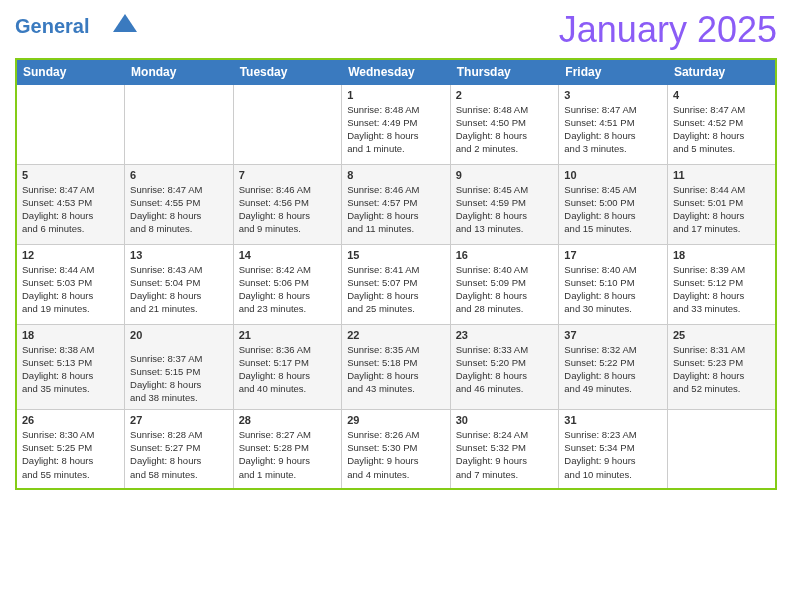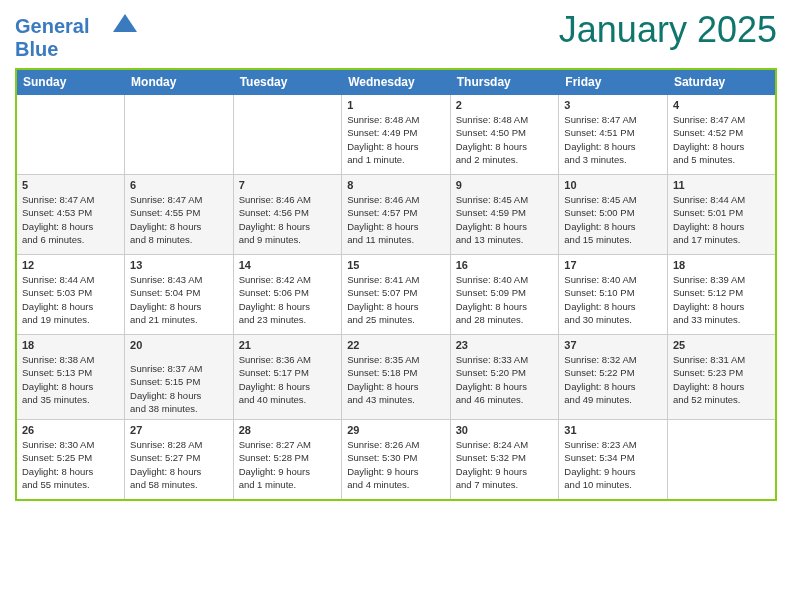--- a/index.html
+++ b/index.html
@@ -32,21 +32,21 @@
       height: 28px;
       margin-left: 2px;
       margin-top: -4px;
     }
     .title-block {
       text-align: right;
     }
     .month-title {
       font-size: 36px;
       font-weight: normal;
-      color: #0f766e;
+      color: #8b5cf6;
       line-height: 1.1;
     }
     .location-title {
       font-size: 14px;
       color: #555;
       margin-top: 2px;
     }
     .calendar-table {
       width: 100%;
       border-collapse: collapse;
@@ -99,21 +99,20 @@
     <div class="logo">
       <div>
         <div style="display:flex;align-items:center;gap:20px;">
           <div style="font-size:20px;font-weight:bold;color:#333;line-height:1.1;">
             <span style="color:#3a7abf;">General</span>
           </div>
           <svg class="logo-icon" viewBox="0 0 28 28" xmlns="http://www.w3.org/2000/svg">
             <polygon points="14,4 26,22 2,22" fill="#3a7abf"></polygon>
           </svg>
         </div>
-        <div style="font-size:20px;font-weight:bold;color:#3a7abf;line-height:1.1;">Blue</div>
       </div>
     </div>
     <div class="title-block">
       <div class="month-title">January 2025</div>
     </div>
   </div>
 
   <table class="calendar-table">
     <thead>
       <tr id="weekday-header">

